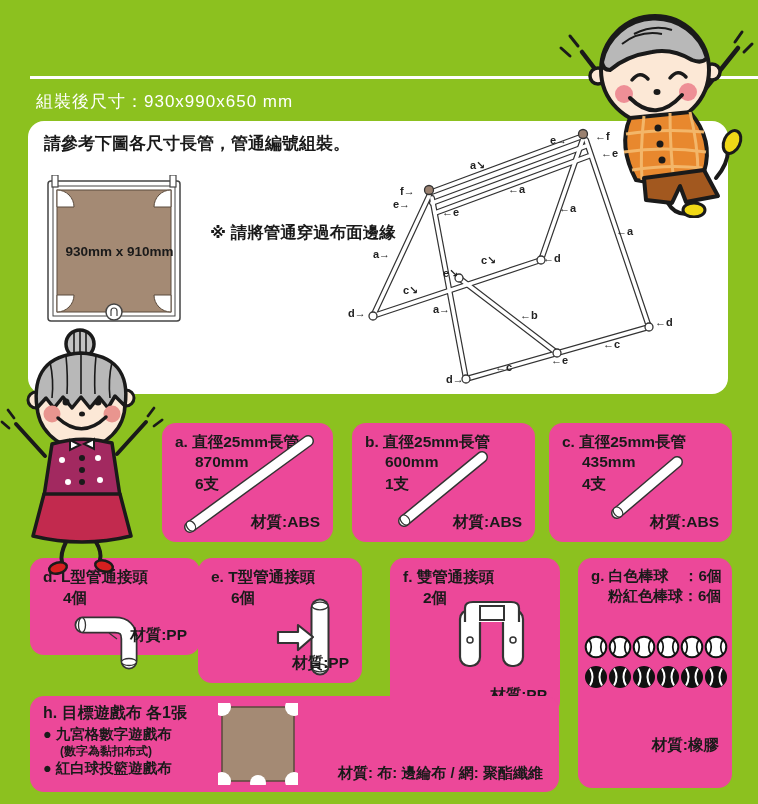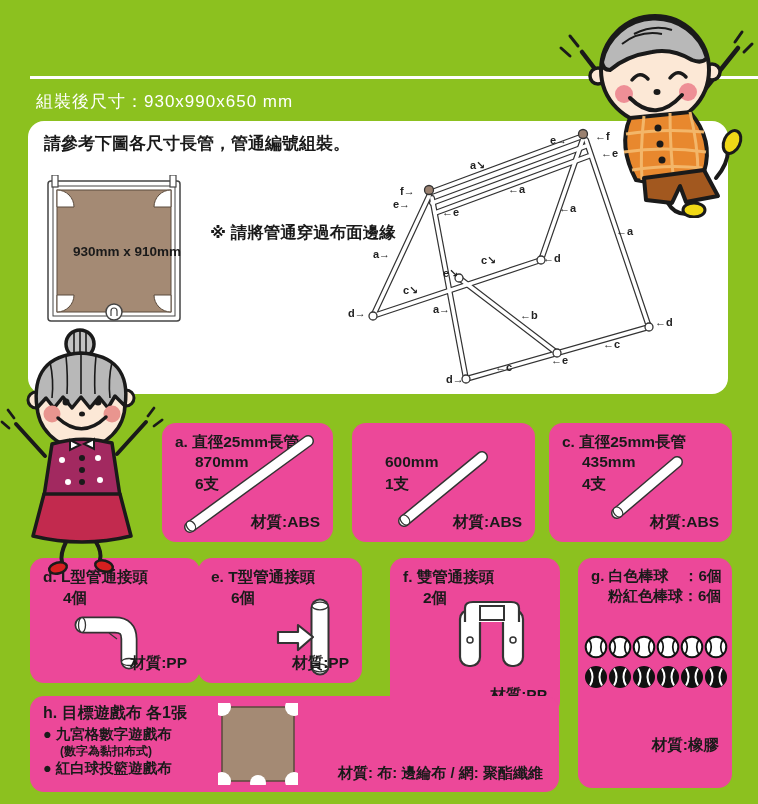--- a/index.html
+++ b/index.html
@@ -14,21 +14,21 @@
   .title{left:28px;top:8px;font-size:56px;font-weight:800;color:#fff;letter-spacing:7px;z-index:1;}
   .title-rule{left:30px;top:76px;width:728px;height:3px;background:#fff;z-index:1;}
   .subtitle{left:36px;top:90px;font-size:17px;color:#fff;letter-spacing:1px;z-index:1;}
   
   .panel{position:absolute;background:#fff;border-radius:16px;z-index:2;}
   .main-panel{left:28px;top:121px;width:700px;height:273px;}
   .instruction{left:44px;top:132px;font-size:17px;font-weight:600;z-index:3;}
   .note{left:210px;top:220px;font-size:16.5px;font-weight:600;line-height:1.55;z-index:3;}
   .note .l2{margin-left:19px;}
   .cloth-fig{left:46px;top:175px;z-index:3;}
-  .cloth-label{left:58px;top:244px;width:123px;text-align:right;font-size:13.5px;font-weight:600;z-index:4;}
+  .cloth-label{left:58px;top:244px;width:123px;text-align:center;font-size:13.5px;font-weight:600;z-index:4;}
   .diagram{left:345px;top:126px;width:392px;height:266px;z-index:3;}
   .dlabel{position:absolute;font-size:11px;font-weight:600;color:#222;white-space:nowrap;}
   
   .grandpa{left:552px;top:0px;z-index:5;}
   .grandma{left:0px;top:328px;z-index:5;}
   
   .pbox{position:absolute;background:#ec4899;border-radius:14px;z-index:2;}
   .pname{position:absolute;left:13px;top:9px;font-size:15.5px;font-weight:600;white-space:nowrap;}
   .pline1{position:absolute;left:33px;top:30px;font-size:15.5px;font-weight:600;}
   .pline2{position:absolute;left:33px;top:51px;font-size:15.5px;font-weight:600;}
@@ -247,20 +247,21 @@
     <div class="pline2">6支</div>
     <svg class="picon" style="left:0;top:0" width="171" height="119" viewBox="0 0 171 119">
       <line x1="28" y1="104" x2="146" y2="18" stroke="#333" stroke-width="12" stroke-linecap="round"></line>
       <line x1="28" y1="104" x2="146" y2="18" stroke="#fff" stroke-width="9" stroke-linecap="round"></line>
       <ellipse cx="29" cy="103" rx="4" ry="5.5" fill="#fff" stroke="#333" stroke-width="1.3" transform="rotate(-36 29 103)"></ellipse>
     </svg>
     <div class="pmat">材質:ABS</div>
   </div>
 
   <div class="pbox" style="left:352px;top:423px;width:183px;height:119px">
+    <div class="pname">b. 直徑25mm長管</div>
     <div class="pline1">600mm</div>
     <div class="pline2">1支</div>
     <svg class="picon" style="left:0;top:0" width="183" height="119" viewBox="0 0 183 119">
       <line x1="52" y1="98" x2="130" y2="34" stroke="#333" stroke-width="12" stroke-linecap="round"></line>
       <line x1="52" y1="98" x2="130" y2="34" stroke="#fff" stroke-width="9" stroke-linecap="round"></line>
       <ellipse cx="53" cy="97" rx="4" ry="5.5" fill="#fff" stroke="#333" stroke-width="1.3" transform="rotate(-40 53 97)"></ellipse>
     </svg>
     <div class="pmat">材質:ABS</div>
   </div>
 
@@ -269,21 +270,21 @@
     <div class="pline1">435mm</div>
     <div class="pline2">4支</div>
     <svg class="picon" style="left:0;top:0" width="183" height="119" viewBox="0 0 183 119">
       <line x1="68" y1="90" x2="128" y2="39" stroke="#333" stroke-width="12" stroke-linecap="round"></line>
       <line x1="68" y1="90" x2="128" y2="39" stroke="#fff" stroke-width="9" stroke-linecap="round"></line>
       <ellipse cx="69" cy="89" rx="4" ry="5.5" fill="#fff" stroke="#333" stroke-width="1.3" transform="rotate(-40 69 89)"></ellipse>
     </svg>
     <div class="pmat">材質:ABS</div>
   </div>
 
-  <div class="pbox" style="left:30px;top:558px;width:170px;height:125px">
+  <div class="pbox" style="left:30px;top:558px;width:170px;height:97px">
     <div class="pname">d. L型管通接頭</div>
     <div class="pqty">4個</div>
     <svg class="picon" style="left:35px;top:45px" width="110" height="72" viewBox="0 0 110 72">
       <path d="M18,22 L50,22 Q64,22 64,36 L64,58" fill="none" stroke="#333" stroke-width="17" stroke-linecap="round" stroke-linejoin="round"></path>
       <path d="M18,22 L50,22 Q64,22 64,36 L64,58" fill="none" stroke="#fff" stroke-width="13.5" stroke-linecap="round" stroke-linejoin="round"></path>
       <ellipse cx="17" cy="22" rx="3.5" ry="7.5" fill="#fff" stroke="#333" stroke-width="1.3"></ellipse>
       <ellipse cx="64" cy="59" rx="7.5" ry="3.5" fill="#fff" stroke="#333" stroke-width="1.3"></ellipse>
       <line x1="44" y1="30" x2="52" y2="36" stroke="#333" stroke-width="1.2"></line>
     </svg>
     <div class="pmat">材質:PP</div>

